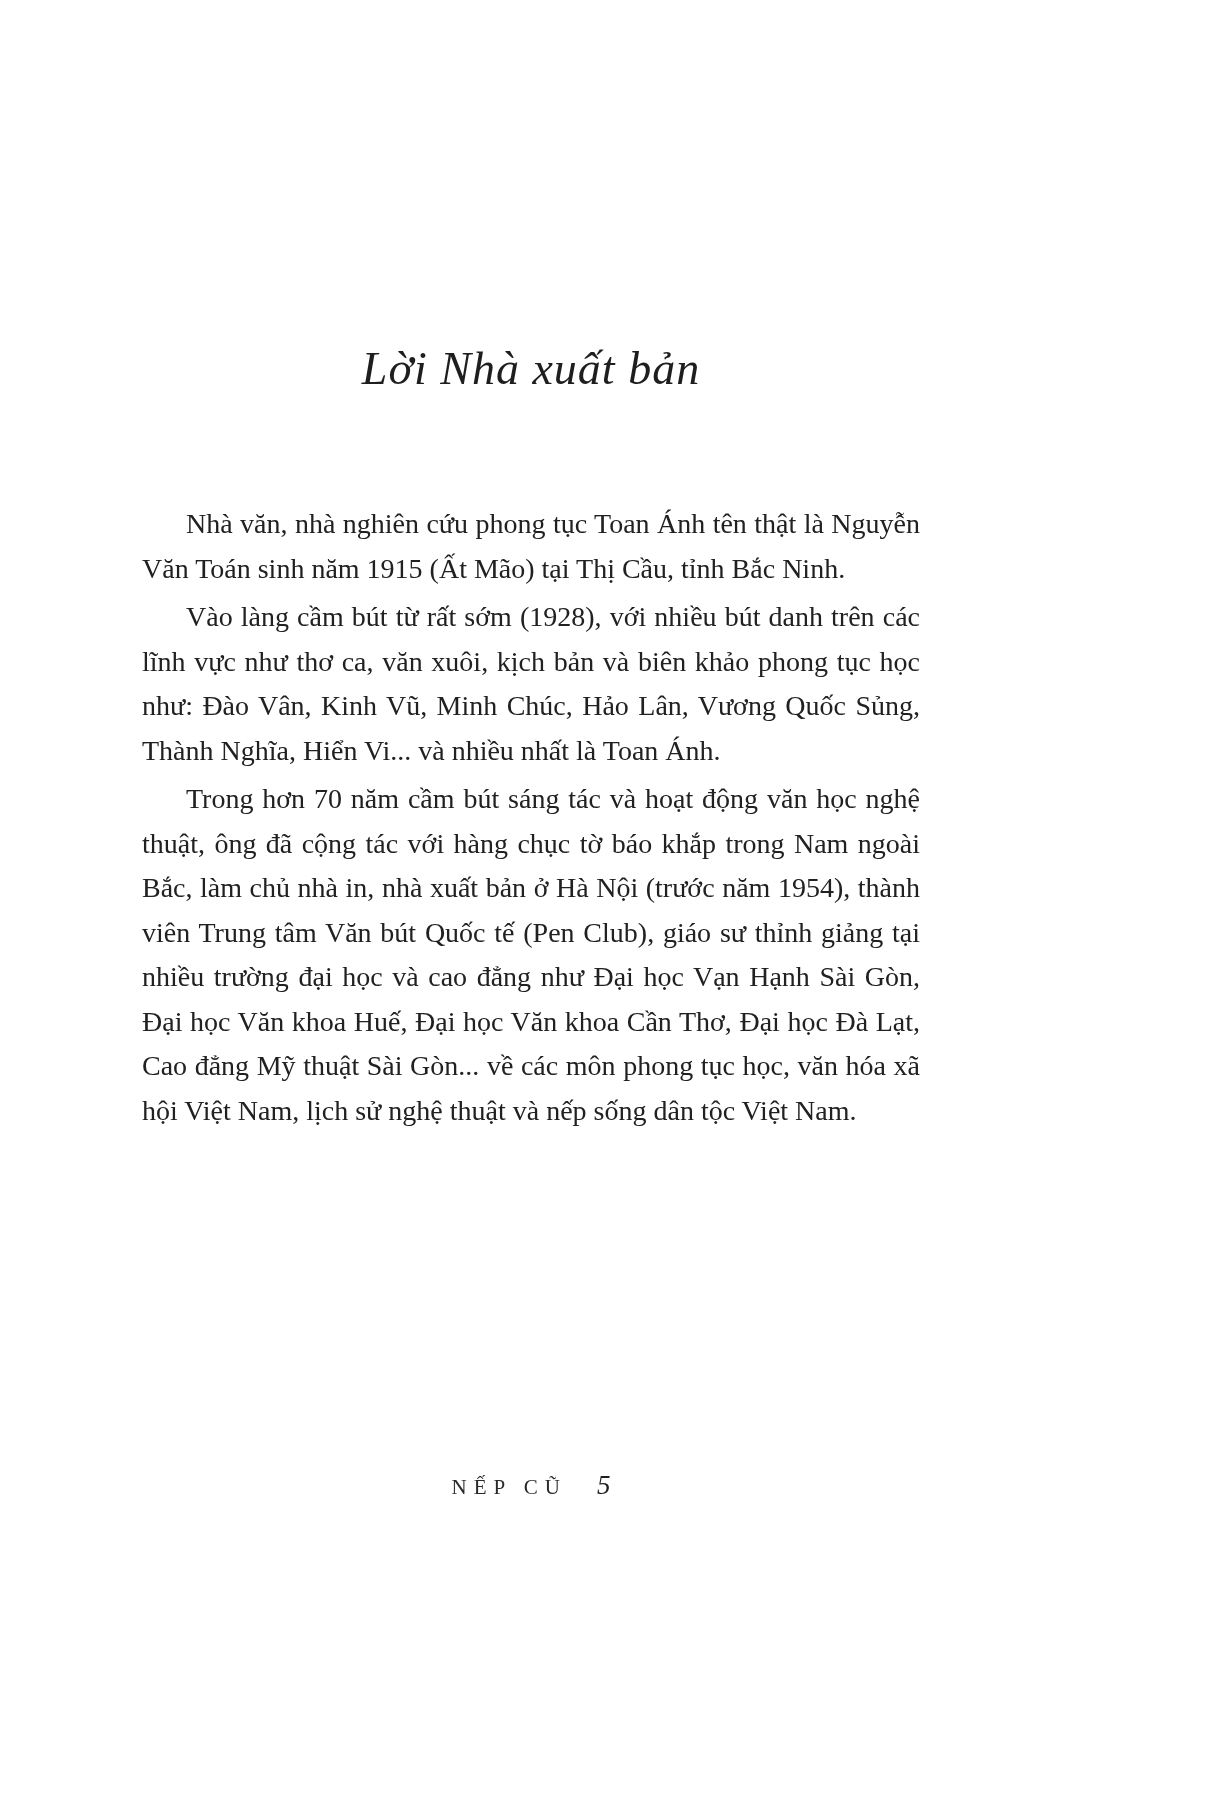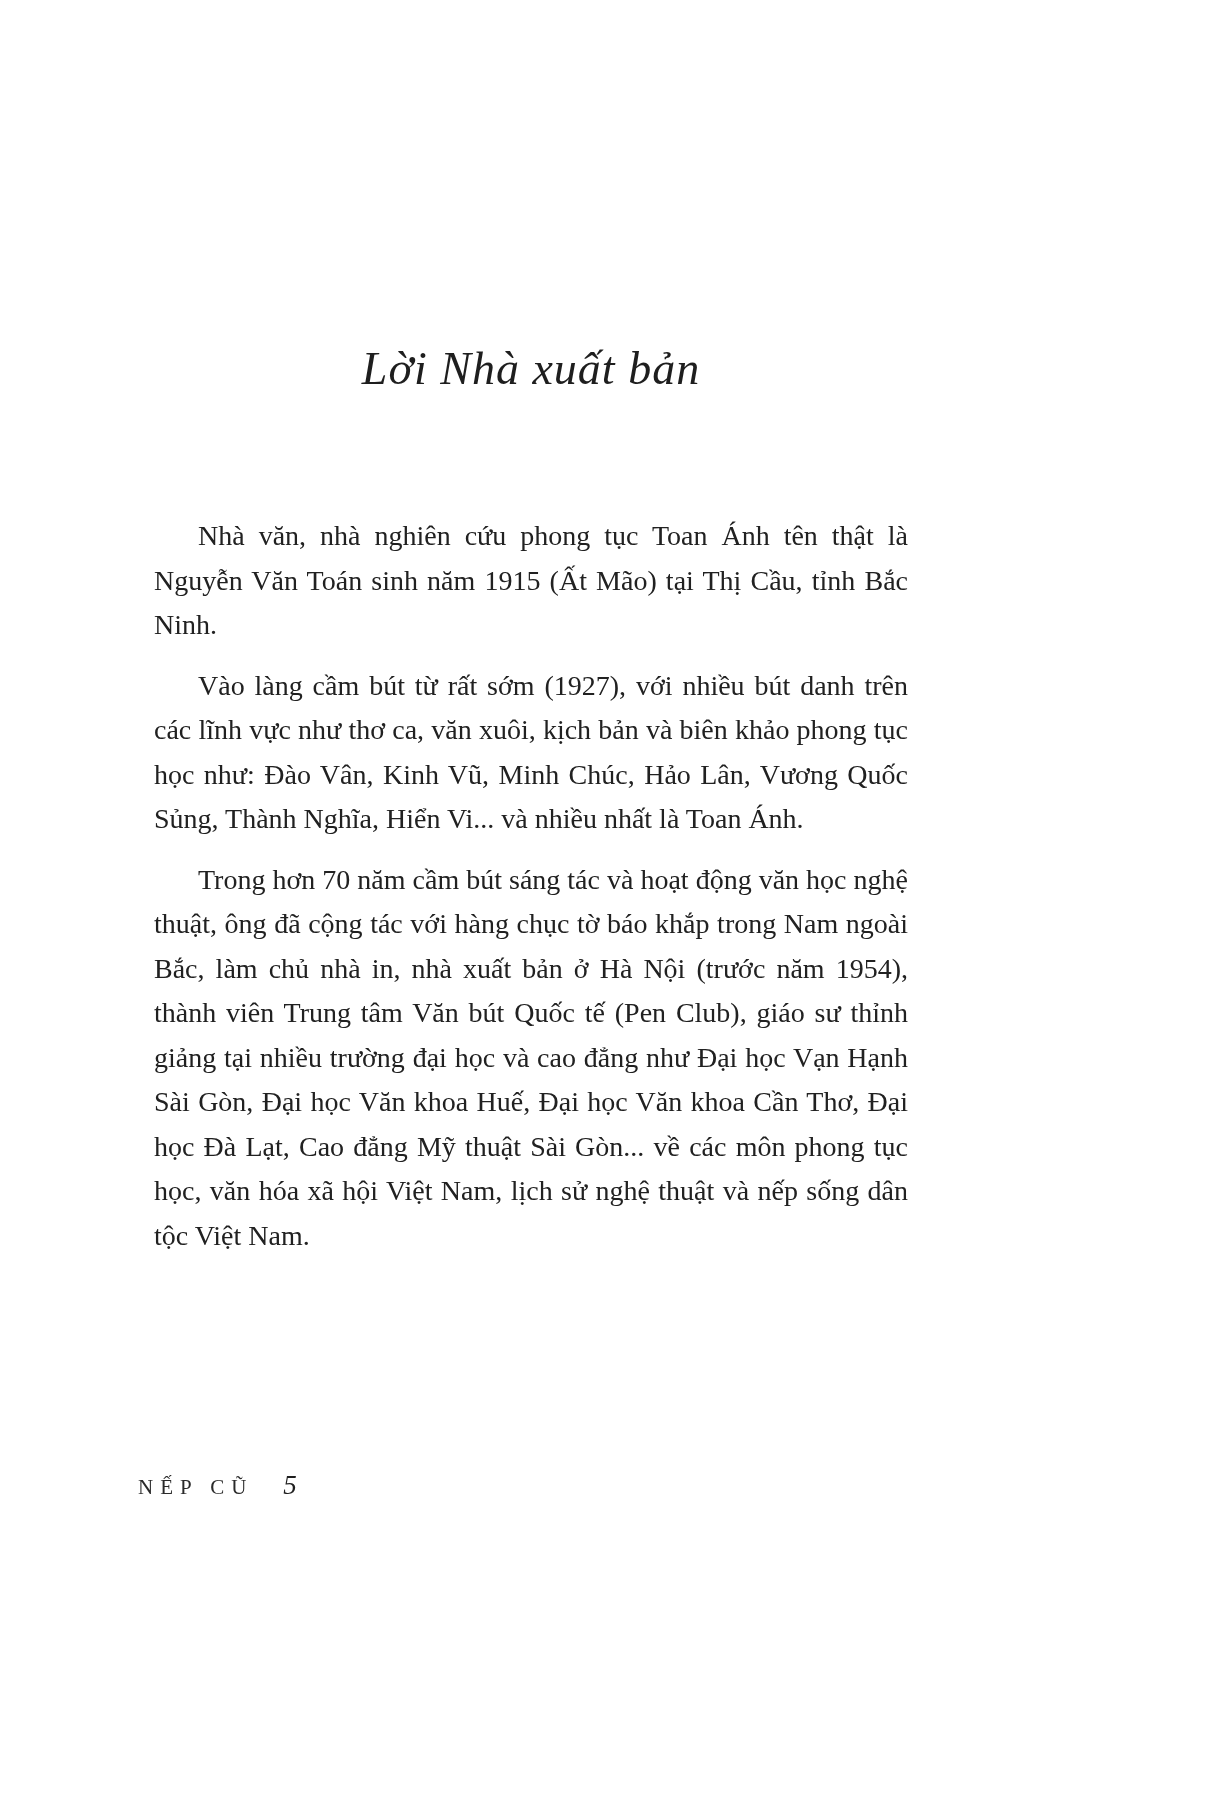--- a/index.html
+++ b/index.html
@@ -29,29 +29,29 @@
     position: absolute;
     top: 498px;
     left: 138px;
     width: 786px;
     font-size: 28px;
     line-height: 44.5px;
     text-align: justify;
     color: #212121;
   }
   .body-text p {
-    margin: 16px;
+    margin: 4px;
     text-indent: 44px;
   }
   .footer {
     position: absolute;
     top: 1470px;
     left: 138px;
     width: 786px;
-    text-align: left;
+    text-align: center;
     white-space: nowrap;
   }
   .running-title {
     font-size: 21px;
     letter-spacing: 7px;
     color: #2a2a2a;
   }
   .page-number {
     font-size: 27px;
     font-style: italic;
@@ -61,21 +61,21 @@
 </style>
 </head>
 <body>
 
 <div class="page">
 
   <h1 class="chapter-title">Lời Nhà xuất bản</h1>
 
   <div class="body-text">
     <p>Nhà văn, nhà nghiên cứu phong tục Toan Ánh tên thật là Nguyễn Văn Toán sinh năm 1915 (Ất Mão) tại Thị Cầu, tỉnh Bắc Ninh.</p>
-    <p>Vào làng cầm bút từ rất sớm (1927), với nhiều bút danh trên các lĩnh vực như thơ ca, văn xuôi, kịch bản và biên khảo phong tục học như: Đào Vân, Kinh Vũ, Minh Chúc, Hảo Lân, Vương Quốc Sủng, Thành Nghĩa, Hiển Vi... và nhiều nhất là Toan Ánh.</p>
+    <p>Vào làng cầm bút từ rất sớm (1928), với nhiều bút danh trên các lĩnh vực như thơ ca, văn xuôi, kịch bản và biên khảo phong tục học như: Đào Vân, Kinh Vũ, Minh Chúc, Hảo Lân, Vương Quốc Sủng, Thành Nghĩa, Hiển Vi... và nhiều nhất là Toan Ánh.</p>
     <p>Trong hơn 70 năm cầm bút sáng tác và hoạt động văn học nghệ thuật, ông đã cộng tác với hàng chục tờ báo khắp trong Nam ngoài Bắc, làm chủ nhà in, nhà xuất bản ở Hà Nội (trước năm 1954), thành viên Trung tâm Văn bút Quốc tế (Pen Club), giáo sư thỉnh giảng tại nhiều trường đại học và cao đẳng như Đại học Vạn Hạnh Sài Gòn, Đại học Văn khoa Huế, Đại học Văn khoa Cần Thơ, Đại học Đà Lạt, Cao đẳng Mỹ thuật Sài Gòn... về các môn phong tục học, văn hóa xã hội Việt Nam, lịch sử nghệ thuật và nếp sống dân tộc Việt Nam.</p>
   </div>
 
   <div class="footer">
     <span class="running-title">NẾP CŨ</span>
     <span class="page-number">5</span>
   </div>
 
 </div>
 

